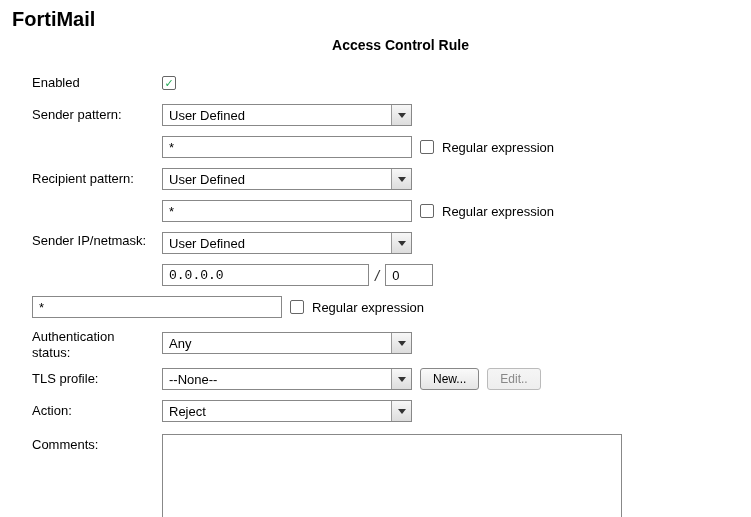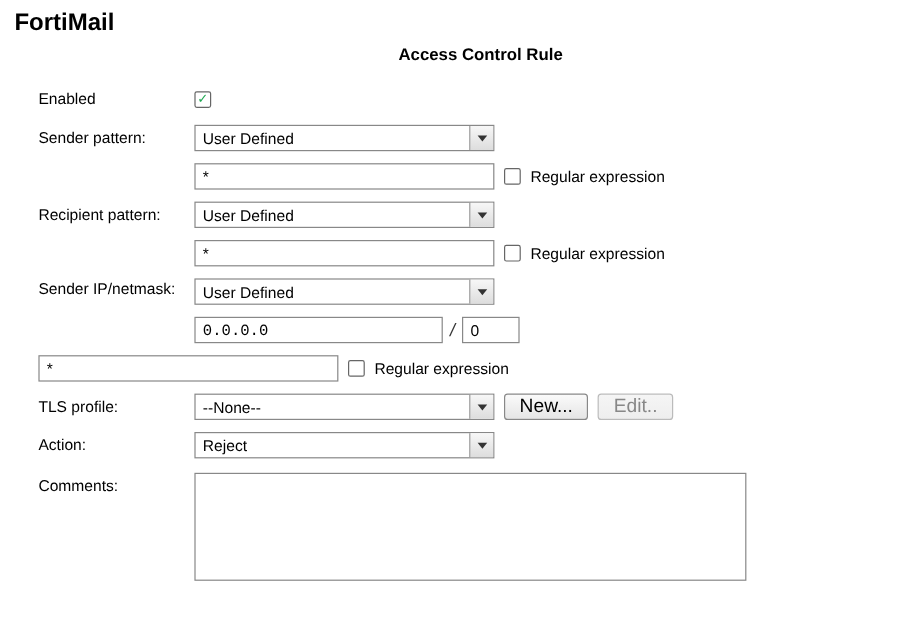--- a/index.html
+++ b/index.html
@@ -97,21 +97,21 @@
     line-height: 1;
   }
   .slash { padding: 0 2px; font-style: italic; color:#333; font-size:15px;}
   .btn {
     border: 1px solid #888;
     background: linear-gradient(#fafafa,#e5e5e5);
     border-radius: 3px;
     height: 22px;
     padding: 0 12px;
     font-family: inherit;
-    font-size: 16px;
+    font-size: 12px;
     cursor: default;
     display: inline-flex;
     align-items: center;
   }
   .btn.disabled { color:#888; border-color:#bbb; background:linear-gradient(#f5f5f5,#eee);}
   textarea.comments {
     width: 460px;
     height: 90px;
     border: 1px solid #888;
     resize: none;
@@ -197,20 +197,31 @@
   </div>
 
   <div class="row">
     <div class="ctrl-col">
       <input class="textin w1" value="*" style="">
       <span class="chk"></span>
       <span>Regular expression</span>
     </div>
   </div>
 
+  <div class="row">
+    <div class="label-col tall">Authentication status:</div>
+    <div class="ctrl-col">
+      <div class="select w1">
+        <span>Any</span>
+        <div class="select-btn">
+            <div class="chev"></div>
+          </div>
+      </div>
+    </div>
+  </div>
 
   <div class="row">
     <div class="label-col">TLS profile:</div>
     <div class="ctrl-col">
       <div class="select w1">
         <span>--None--</span>
         <div class="select-btn">
             <div class="chev"></div>
           </div>
       </div>

